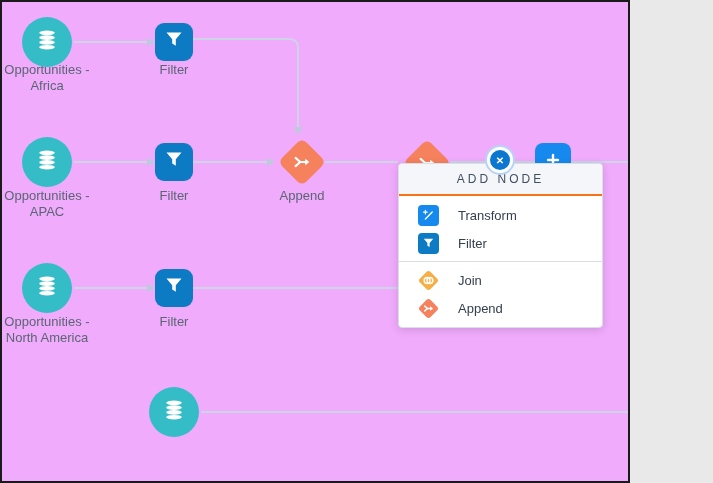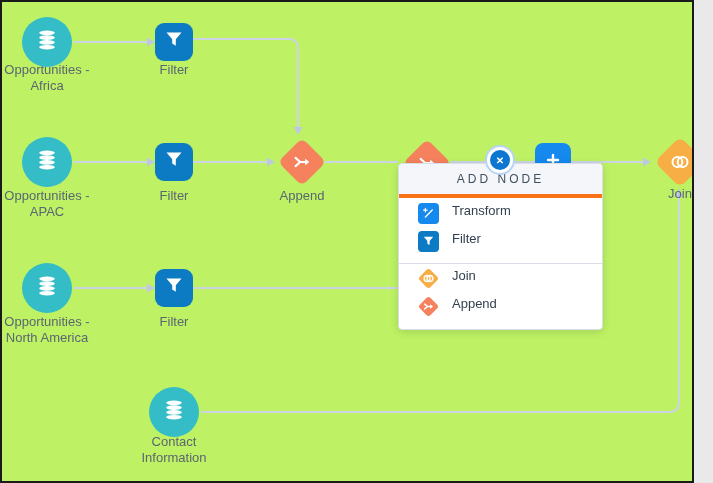--- a/index.html
+++ b/index.html
@@ -1,41 +1,41 @@
 <!DOCTYPE html>
 <html><head>
 <meta charset="utf-8">
 <style>
   html,body{margin:0;padding:0;background:#e9e9e9;font-family:"Liberation Sans",sans-serif;}
-  .frame{position:relative;width:694px;height:483px;box-sizing:border-box;background:#bef264;
+  .frame{position:relative;width:630px;height:483px;box-sizing:border-box;background:#f0abfc;
          border:2px solid #1a1a1a;overflow:hidden;}
   svg.edges{position:absolute;left:0;top:0;z-index:1;}
   svg.edges path{fill:none;stroke:#ccd4e6;stroke-width:2;}
   svg.edges polygon{fill:#bfc9de;stroke:none;}
 
   .node{position:absolute;z-index:4;display:flex;align-items:center;justify-content:center;}
   .dataset{width:50px;height:50px;border-radius:50%;background:#34bdc7;}
   .filter-node{width:38px;height:38px;border-radius:9px;background:#0d7ac4;}
   .diamond{width:34px;height:34px;border-radius:6px;transform:rotate(45deg);}
   .diamond .di{transform:rotate(-45deg);display:flex;align-items:center;justify-content:center;}
   .diamond.append-color{background:#f5815d;}
   .diamond.join-color{background:#f7ae45;width:36px;height:36px;border-radius:7px;}
   .plusnode{position:absolute;z-index:4;background:#1589ee;border-radius:8px;}
 
   .node-label{position:absolute;z-index:3;width:150px;text-align:center;font-size:13px;
               line-height:16px;color:#5a6672;white-space:pre-line;}
 
   
   .popup{position:absolute;left:396px;top:161px;width:203px;z-index:10;background:#fff;
          border:1px solid #d9dee8;border-radius:4px;box-shadow:0 2px 8px rgba(0,0,0,.14);}
-  .popup-header{height:30px;background:#f4f6fa;border-bottom:4px solid #f97316;
+  .popup-header{height:30px;background:#f4f6fa;border-bottom:2px solid #f97316;
                 border-radius:4px 4px 0 0;display:flex;align-items:center;justify-content:center;
                 font-size:12px;letter-spacing:3px;color:#40505f;font-weight:500;}
   .menu{padding:5px 0 5px 0;}
-  .menu-item{height:28px;display:flex;padding-left:19px;gap:13px;cursor:pointer;}
+  .menu-item{height:28px;display:flex;align-items:center;padding-left:19px;gap:19px;cursor:pointer;}
   .menu-label{font-size:13px;color:#33404f;}
   .mi-icon{width:21px;height:21px;border-radius:4px;display:flex;align-items:center;justify-content:center;flex:0 0 auto;}
   .mi-diamond-wrap{width:21px;height:21px;display:flex;align-items:center;justify-content:center;flex:0 0 auto;}
   .mi-diamond{width:15px;height:15px;border-radius:3px;transform:rotate(45deg);
               display:flex;align-items:center;justify-content:center;}
   .mi-diamond>span{transform:rotate(-45deg);display:flex;}
   .menu-divider{height:1px;background:#d9dee8;margin:4px 0;}
 
   
   .close-btn{position:absolute;left:483px;top:143px;width:30px;height:30px;z-index:12;
@@ -184,22 +184,20 @@
       <svg width="26" height="26" viewBox="0 0 24 24">
           <g fill="#fff">
         <ellipse cx="12" cy="5.4" rx="7.2" ry="2.1"></ellipse>
             <ellipse cx="12" cy="9.8" rx="7.2" ry="2.1"></ellipse>
         <ellipse cx="12" cy="14.2" rx="7.2" ry="2.1"></ellipse>
             <ellipse cx="12" cy="18.6" rx="7.2" ry="2.1"></ellipse>
       </g>
         </svg>
     </span>
   </div>
-  <div class="node-label" style="left:97px;top:432px;">Contact
-Information</div>
 
   <div class="popup">
     <div class="popup-header">ADD NODE</div>
     <div class="menu">
       <div class="menu-item">
         <span class="mi-icon" style="background:#1589ee;">
           <svg width="15" height="15" viewBox="0 0 24 24">
             <path d="M7 17.5 L18 6.5" stroke="#fff" stroke-width="2.2" stroke-linecap="round"></path>
             <path d="M7 3.5 V9.5 M4 6.5 H10" stroke="#fff" stroke-width="1.8" stroke-linecap="round"></path>
           </svg>

